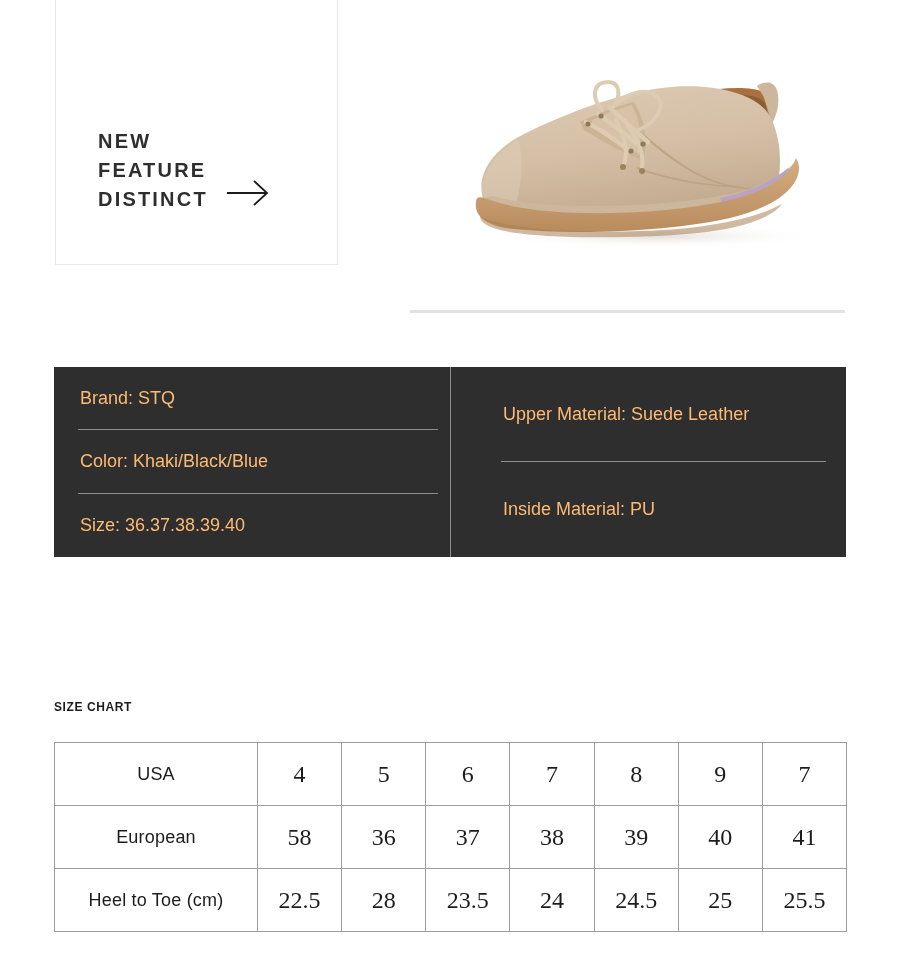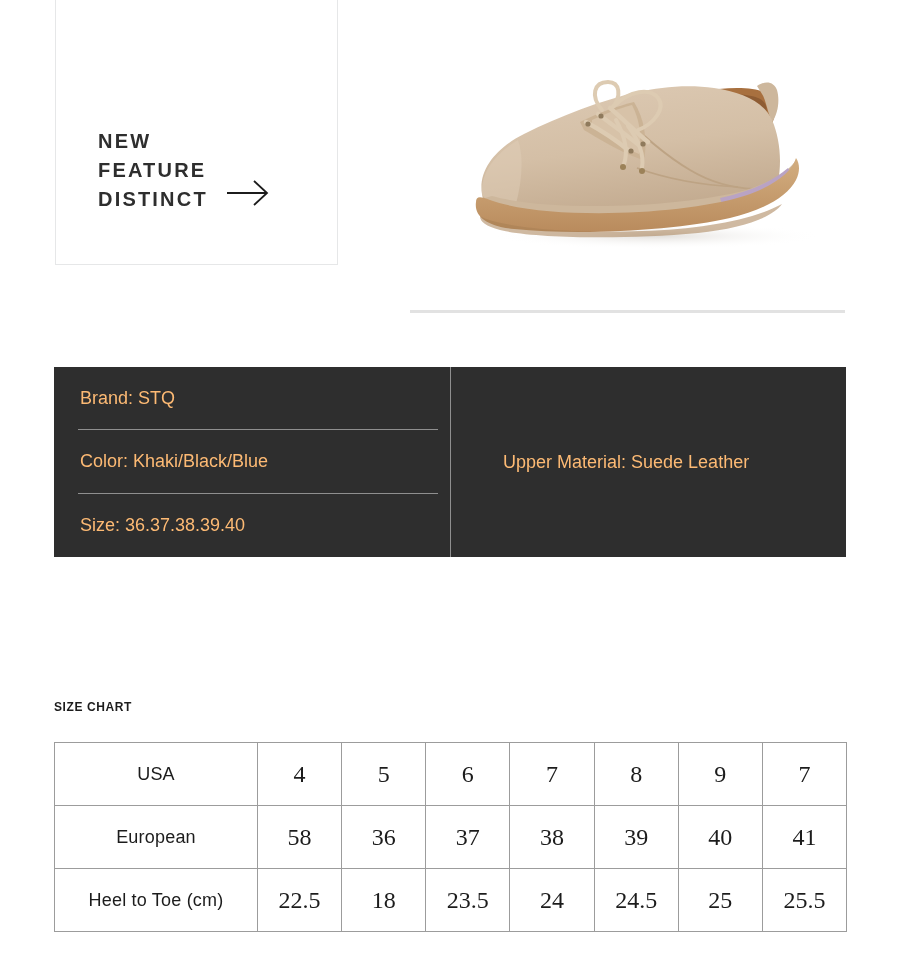--- a/index.html
+++ b/index.html
@@ -277,20 +277,21 @@
 </div>
 
 <div class="spec-panel">
   <div class="spec-col left">
     <div class="spec-row">Brand: STQ</div>
     <div class="spec-row">Color: Khaki/Black/Blue</div>
     <div class="spec-row">Size:  36.37.38.39.40</div>
   </div>
   <div class="spec-col right">
     <div class="spec-row">Upper  Material:  Suede  Leather</div>
+    <div class="spec-row">Inside  Material:  PU</div>
   </div>
 </div>
 
 <div class="size-section">
   <div class="size-heading">SIZE CHART</div>
 
   <table class="size-table">
     <tbody>
       <tr>
         <td class="row-label">USA</td>
@@ -308,21 +309,21 @@
         <td class="val">36</td>
         <td class="val">37</td>
         <td class="val">38</td>
         <td class="val">39</td>
         <td class="val">40</td>
         <td class="val">41</td>
       </tr>
       <tr>
         <td class="row-label">Heel to Toe (cm)</td>
         <td class="val">22.5</td>
-        <td class="val">18</td>
+        <td class="val">28</td>
         <td class="val">23.5</td>
         <td class="val">24</td>
         <td class="val">24.5</td>
         <td class="val">25</td>
         <td class="val">25.5</td>
       </tr>
     </tbody>
   </table>
 </div>
 

